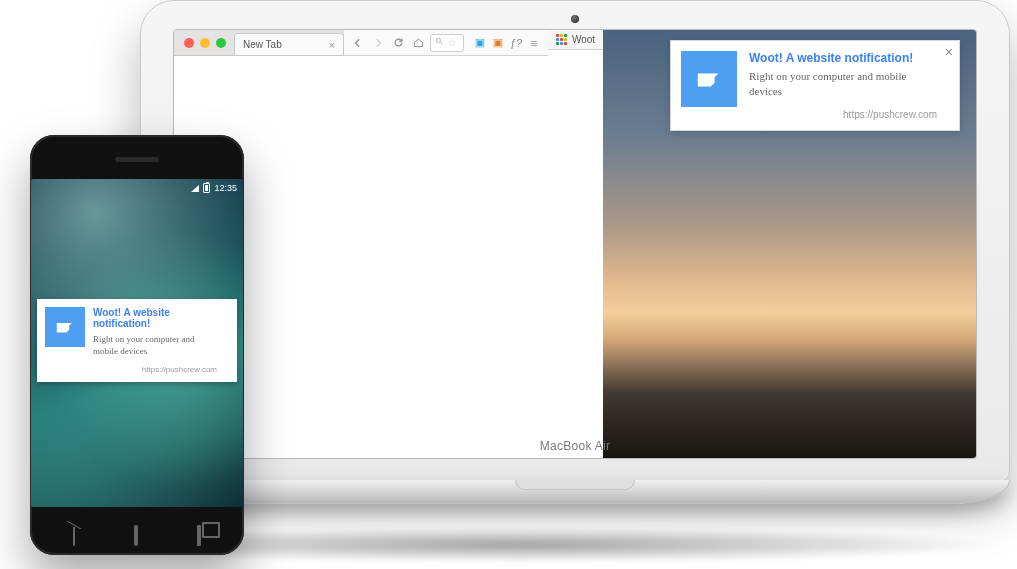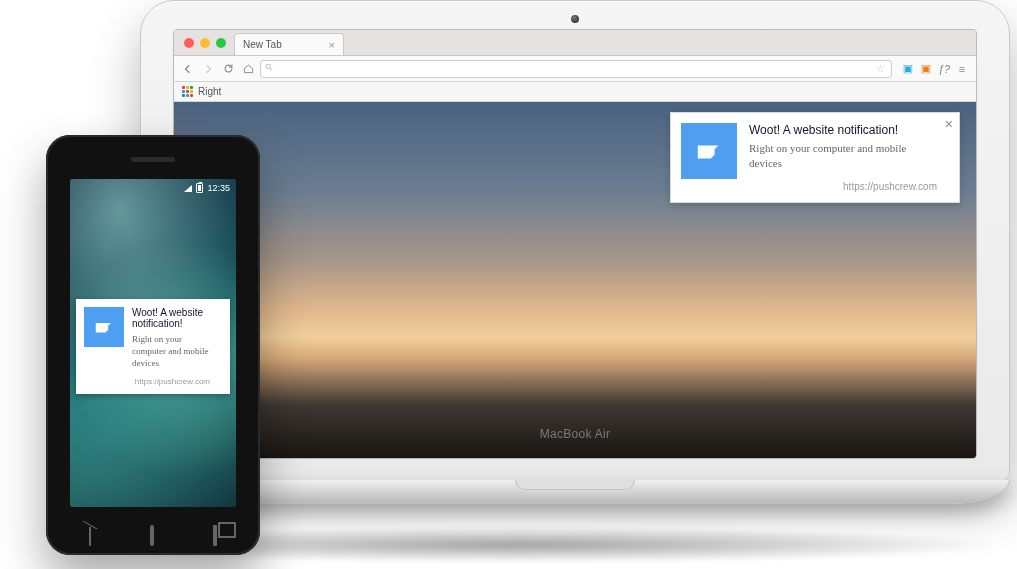--- a/index.html
+++ b/index.html
@@ -33,21 +33,21 @@
       width: 8px; height: 8px; border-radius: 50%;
       background: radial-gradient(circle at 40% 35%, #777, #222);
     }
     .laptop-screen {
       width: 100%;
       height: 430px;
       border-radius: 4px;
       overflow: hidden;
       background: #fff;
       border: 1px solid #b9b9b9;
-      display: flex; flex-direction: column;
+      display: flex; 
     }
     
     .tab-strip {
       height: 26px;
       background: #e4e3e2;
       border-bottom: 1px solid #c8c8c8;
       display: flex; align-items: flex-end;
       padding-left: 6px;
       position: relative;
     }
@@ -154,21 +154,21 @@
       line-height:1;
     }
     .notif-icon {
       width:56px; height:56px;
       background:#4e9ef1;
       display:flex; align-items:center; justify-content:center;
       flex-shrink:0;
     }
     .notif-icon svg { width:30px; height:30px; }
     .notif-text { flex:1; display:flex; flex-direction:column; gap:4px; padding-right:12px; }
-    .notif-title { font-size:12px; font-weight:400; color:#0f172a; }
+    .notif-title { font-size:12px; font-weight:700; color:#3b82f6; }
     .notif-body  { font-size:11px; color:#666; line-height:1.35;font-family:Liberation Serif, serif; }
     .notif-src   { font-size:10px; color:#9a9a9a; margin-top:6px;text-align:right; }
 
     
     .laptop-base {
       height:24px;
       margin-top:-2px;
       border-radius:0 0 60px 60px / 0 0 24px 24px;
       background:linear-gradient(#f0f0f0,#d2d2d2 55%,#b8b8b8);
       border:1px solid #c0c0c0;
@@ -177,34 +177,34 @@
       display:flex; align-items:flex-start; justify-content:center;
       box-shadow:0 8px 18px rgba(0,0,0,.25);
     }
     .notch {
       width:120px; height:10px;
       background:#e0e0e0;
       border-radius:0 0 10px 10px;
       border:1px solid #c4c4c4; border-top:none;
     }
     .mba-label {
-      position:absolute; bottom:40px; left:50%; transform:translateX(-50%);
+      position:absolute; bottom:28px; left:50%; transform:translateX(-50%);
       font-size:12px; color:#7a7a7a; font-family:"Helvetica Neue",Arial; letter-spacing:.3px;
     }
 
     
     .phone {
       position:absolute;
-      left:46px; top:135px;
+      left:30px; top:135px;
       width:214px; height:420px;
       background:#111;
       border-radius:24px;
       box-shadow:0 24px 48px rgba(0,0,0,.35), inset 0 0 0 2px #2a2a2a;
       display:flex; flex-direction:column;
-      padding:44px 24px 48px;
+      padding:44px 1px 48px;
     }
     .phone-speaker {
       position:absolute; top:22px; left:50%; transform:translateX(-50%);
       width:44px; height:5px; background:#2b2b2b; border-radius:3px;
     }
     .phone-screen {
       flex:1;
       border-radius:2px;
       overflow:hidden;
       position:relative;
@@ -330,21 +330,21 @@
           <i></i>
             <i></i>
             <i></i>
             <i></i>
             <i></i>
             <i></i>
             <i></i>
             <i></i>
             <i></i>
         </span>
-        <span>Right</span>
+        <span>Woot</span>
       </div>
 
       <div class="page">
 
         <div class="desk-notif">
           <span class="close">×</span>
           <div class="notif-icon">
             <svg viewBox="0 0 32 32">
                 <path d="M4 10h22l-4 4v6l-4 4H4z" fill="#fff"></path>
               </svg>

